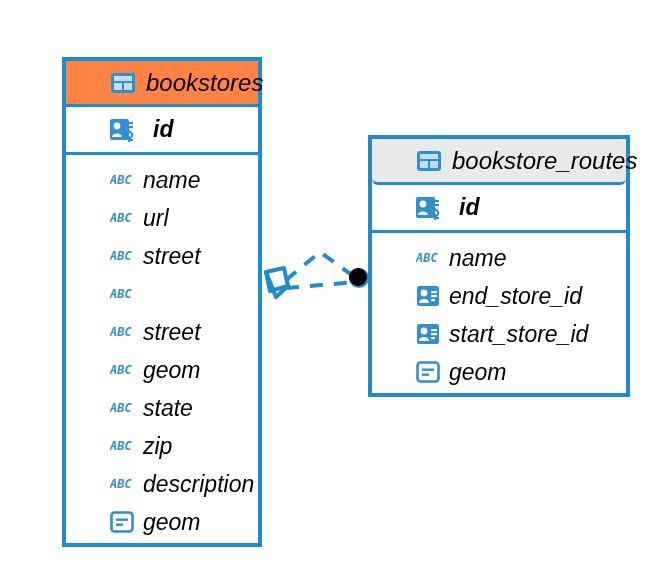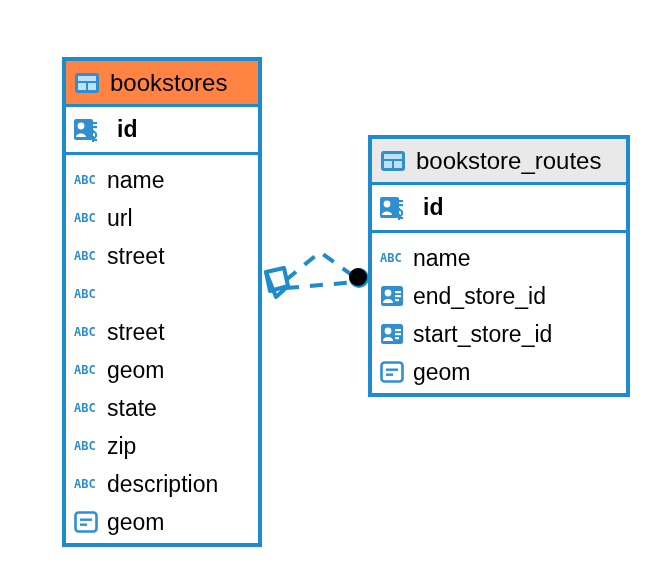--- a/index.html
+++ b/index.html
@@ -3,41 +3,41 @@
 <meta charset="utf-8">
 <style>
   html,body{margin:0;padding:0;}
   body{
     width:654px;height:570px;
     background:#ffffff;
     font-family:"Liberation Sans", sans-serif;
     overflow:hidden;
     position:relative;
   }
-  #canvas{position:absolute;inset:0;}
+  #canvas{position:absolute;inset:0;font-style:italic;}
 
   
   .entity{
     position:absolute;
     box-sizing:border-box;
     background:#ffffff;
     border:4px solid #1e8bcd;
     z-index:3;
   }
   .entity-header{
     box-sizing:border-box;
     height:46px;
     display:flex;
     align-items:center;
     gap:10px;
     padding:0 8px;
     border-bottom:3px solid #1e8bcd;
   }
   .entity-header.orange{background:#ff8343;}
-  .entity-header.gray{background:#e9e9e9;}
+  .entity-header.gray{background:#e9e9e9;border-radius:6px;}
   .entity-title{
     font-size:24px;
     color:#000000;
     line-height:1;
     white-space:nowrap;
   }
 
   .pk-row{
     box-sizing:border-box;
     height:48px;
@@ -61,20 +61,21 @@
     font-size:23px;
     color:#000000;
     line-height:1;
     white-space:nowrap;
   }
 
   
   .icon{
     flex:0 0 auto;
     display:block;
+    margin-left:36px;
   }
   .icon svg{display:block;}
 
   
   #connector{
     position:absolute;
     left:0;top:0;
     width:654px;height:570px;
     z-index:2;
     pointer-events:none;

